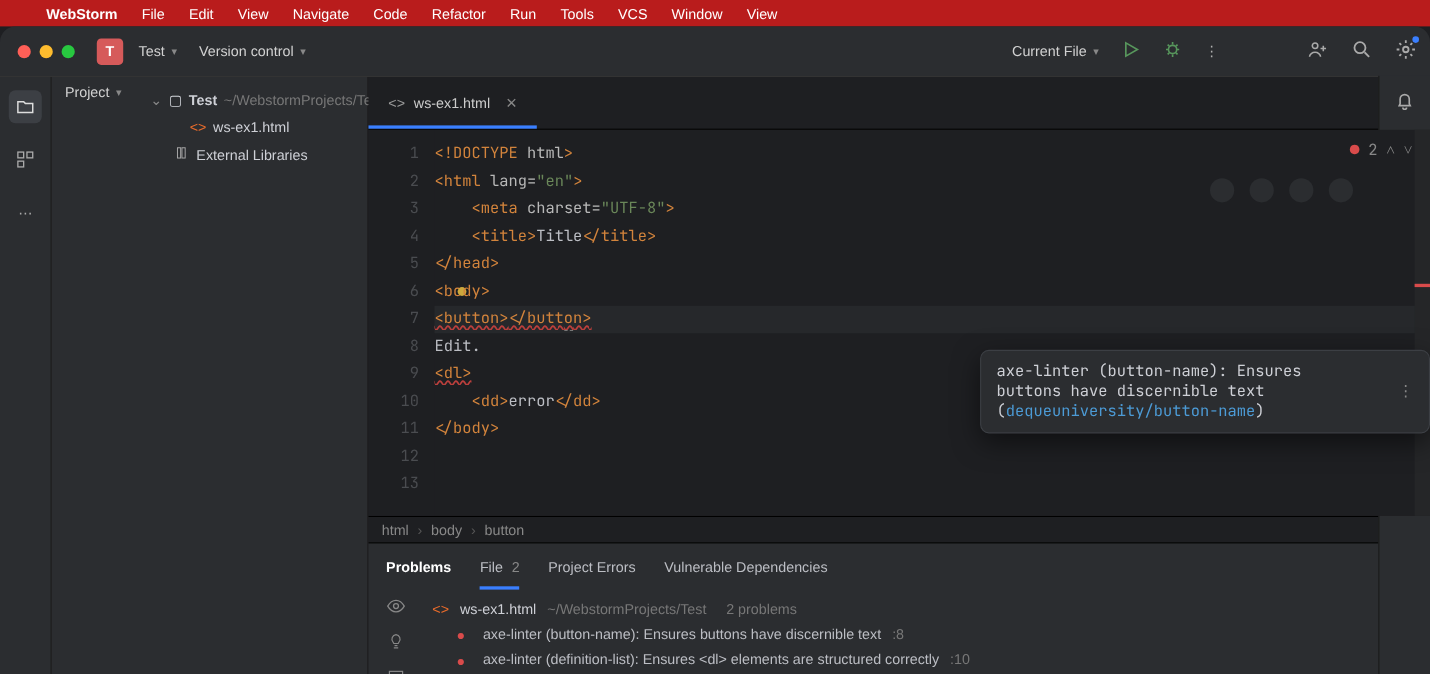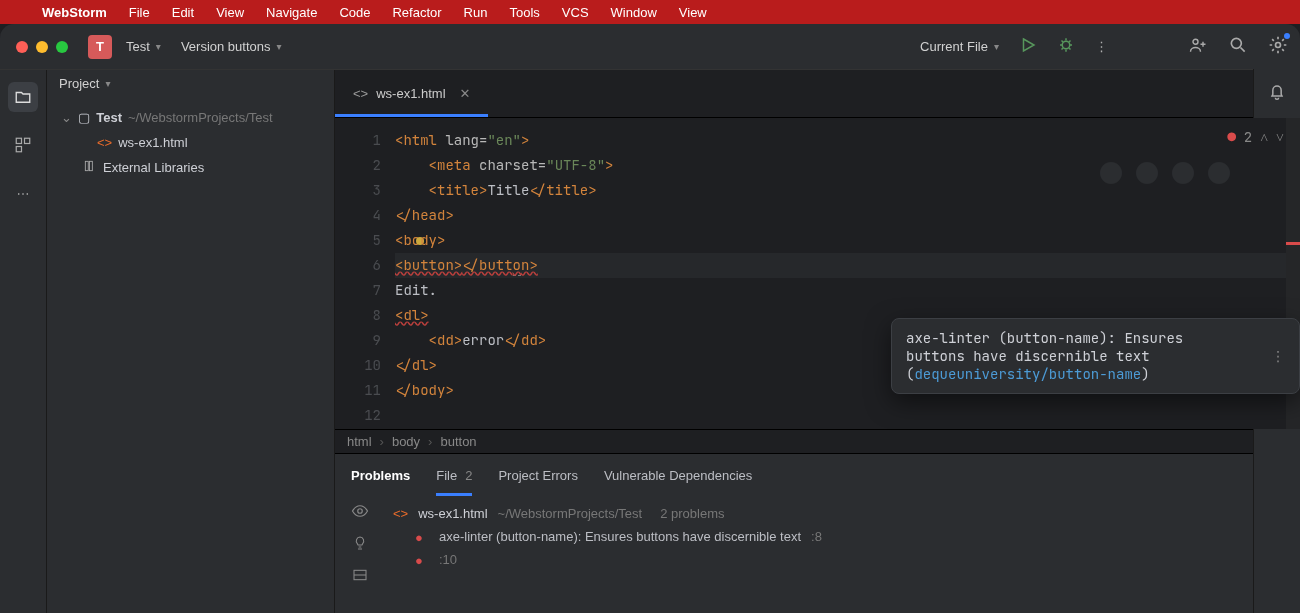--- a/index.html
+++ b/index.html
@@ -93,21 +93,21 @@
   right: 0;
   top: 69px;
   height: calc(613px - 69px);
 }
 
 .project-panel {
   width: 288px;
   background: #2b2d30;
   border-right: 1px solid #1a1a1a;
   display: flex;
-  flex-direction: column;
+  flex-direction: row;
 }
 .panel-header {
   height: 27px;
   padding: 0 12px;
   display: flex;
   align-items: center;
   color:#d1d1d1;
 }
 .tree {
   padding: 8px 8px;
@@ -224,21 +224,21 @@
   display:flex; align-items:center; gap:8px;
   color:#888;
   font-size: 13px;
   border-top: 1px solid #000;
 }
 .breadcrumb .sep { color:#555; }
 
 
 .problems {
   background:#2b2d30;
-  height: 160px;
+  height: 120px;
   border-top: 1px solid #000;
 }
 .ptabs {
   height: 42px;
   display:flex; align-items:center; gap: 26px;
   padding: 0 16px;
   color:#bcbec4;
 }
 .ptab { display:flex; align-items:center; gap:8px; height:100%; position:relative; }
 .ptab.active { font-weight:700; color:#fff; }
@@ -285,21 +285,21 @@
     <div class="tl red"></div>
     <div class="tl yellow"></div>
     <div class="tl green"></div>
   </div>
   <div class="tb-group">
     <div class="proj-badge">T</div>
     <span class="tb-text">Test</span>
     <span class="chev">▾</span>
   </div>
   <div class="tb-group" style="margin-left:20px">
-    <span class="tb-text">Version buttons</span>
+    <span class="tb-text">Version control</span>
     <span class="chev">▾</span>
   </div>
   <div class="right">
     <div class="tb-group">
       <span class="tb-text">Current File</span>
       <span class="chev">▾</span>
     </div>
     <span class="run-icon icon-btn"><svg width="18" height="18" viewBox="0 0 24 24">
           <path fill="none" stroke="#57965c" stroke-width="2" d="M6 4l14 8-14 8z"></path>
         </svg></span>
@@ -412,30 +412,30 @@
         </div>
         <div class="ghost-dots">
           <span></span>
           <span></span>
           <span></span>
           <span></span>
         </div>
         <div class="minimap-markers">
           <div class="mk" style="top:40%"></div>
         </div>
+      <div class="line"><span class="t-orange">&lt;!DOCTYPE </span><span class="t-attr">html</span><span class="t-orange">&gt;</span></div>
           <div class="line"><span class="t-orange">&lt;html </span><span class="t-attr">lang</span><span class="t-attr">=</span><span class="t-str">"en"</span><span class="t-orange">&gt;</span></div>
           <div class="line"><span class="t-text">    </span><span class="t-orange">&lt;meta </span><span class="t-attr">charset</span><span class="t-attr">=</span><span class="t-str">"UTF-8"</span><span class="t-orange">&gt;</span></div>
           <div class="line"><span class="t-text">    </span><span class="t-orange">&lt;title&gt;</span><span class="t-text">Title</span><span class="t-orange">&lt;/title&gt;</span></div>
           <div class="line"><span class="t-orange">&lt;/head&gt;</span></div>
           <div class="line"><span class="t-orange">&lt;bo</span><span class="warn-dot"></span><span class="t-orange">dy&gt;</span></div>
           <div class="line hl"><span class="t-orange squig">&lt;button&gt;</span><span class="t-orange squig">&lt;/butt</span><span class="t-orange squig dotline">o</span><span class="t-orange squig">n&gt;</span></div>
           <div class="line"><span class="t-text">Edit.</span></div>
           <div class="line"><span class="t-orange squig">&lt;dl&gt;</span></div>
           <div class="line"><span class="t-text">    </span><span class="t-orange">&lt;dd&gt;</span><span class="t-text">error</span><span class="t-orange">&lt;/dd&gt;</span></div>
-          <div class="line"><span class="t-orange">&lt;/dl&gt;</span></div>
           <div class="line"><span class="t-orange">&lt;/body&gt;</span></div>
         </div>
 
       <div class="tooltip">
         <span>
           <span>axe-linter (button-name): Ensures buttons have discernible text (</span><a href="#">dequeuniversity/button-name</a><span>)</span>
         </span>
         <span class="tmore">⋮</span>
       </div>
     </div>
@@ -490,18 +490,19 @@
           <span class="prows-path">~/WebstormProjects/Test</span>
           <span class="prows-count">2 problems</span>
         </div>
         <div class="prow">
           <span class="err-icon">●</span>
           <span>axe-linter (button-name): Ensures buttons have discernible text</span>
           <span class="loc">:8</span>
         </div>
         <div class="prow">
           <span class="err-icon">●</span>
+          <span>axe-linter (definition-list): Ensures &lt;dl&gt; elements are structured correctly</span>
           <span class="loc">:10</span>
         </div>
       </div>
     </div>
   </div>
 </div>
 
 </body></html>

